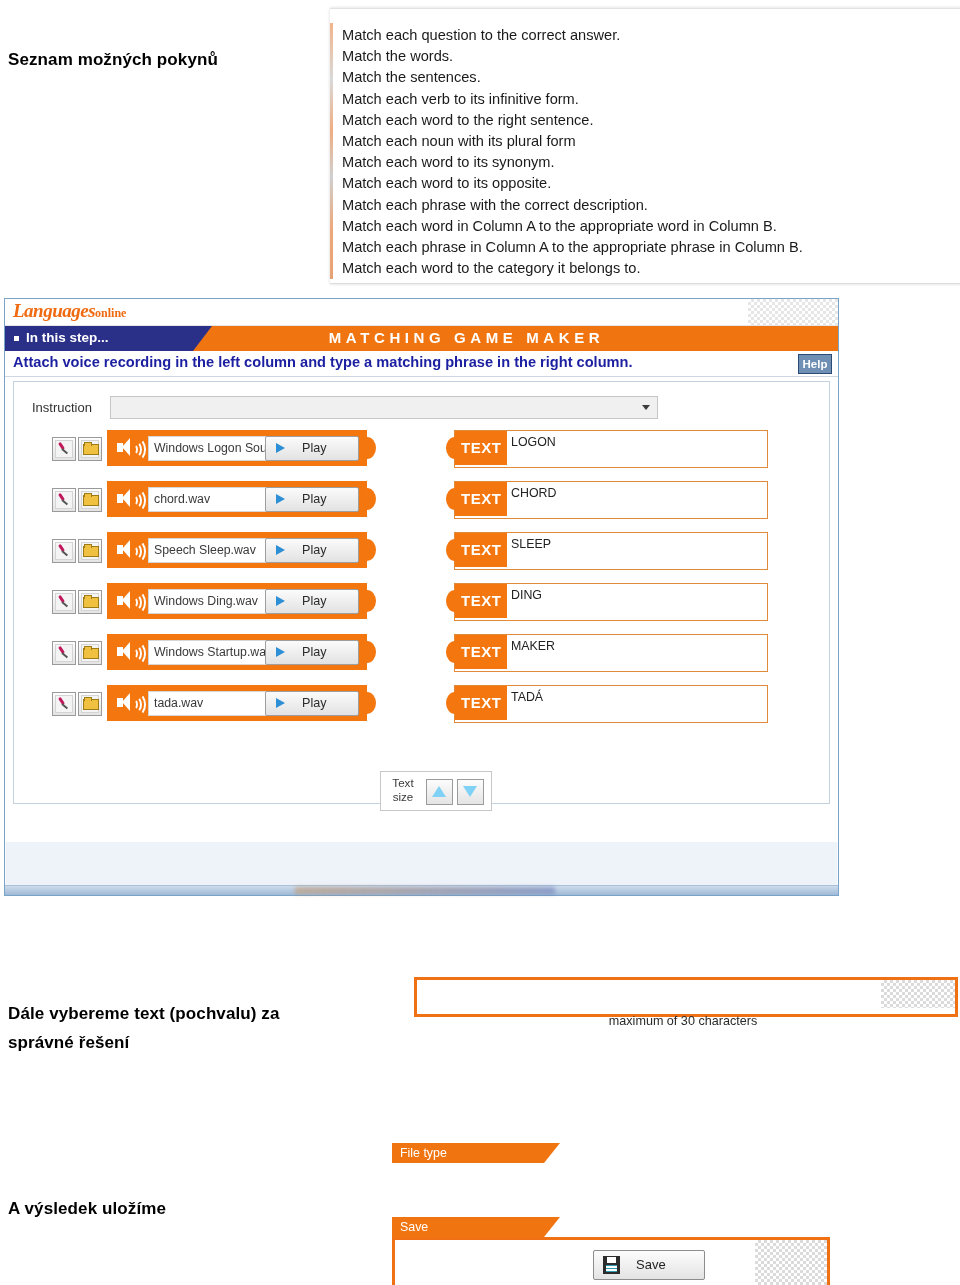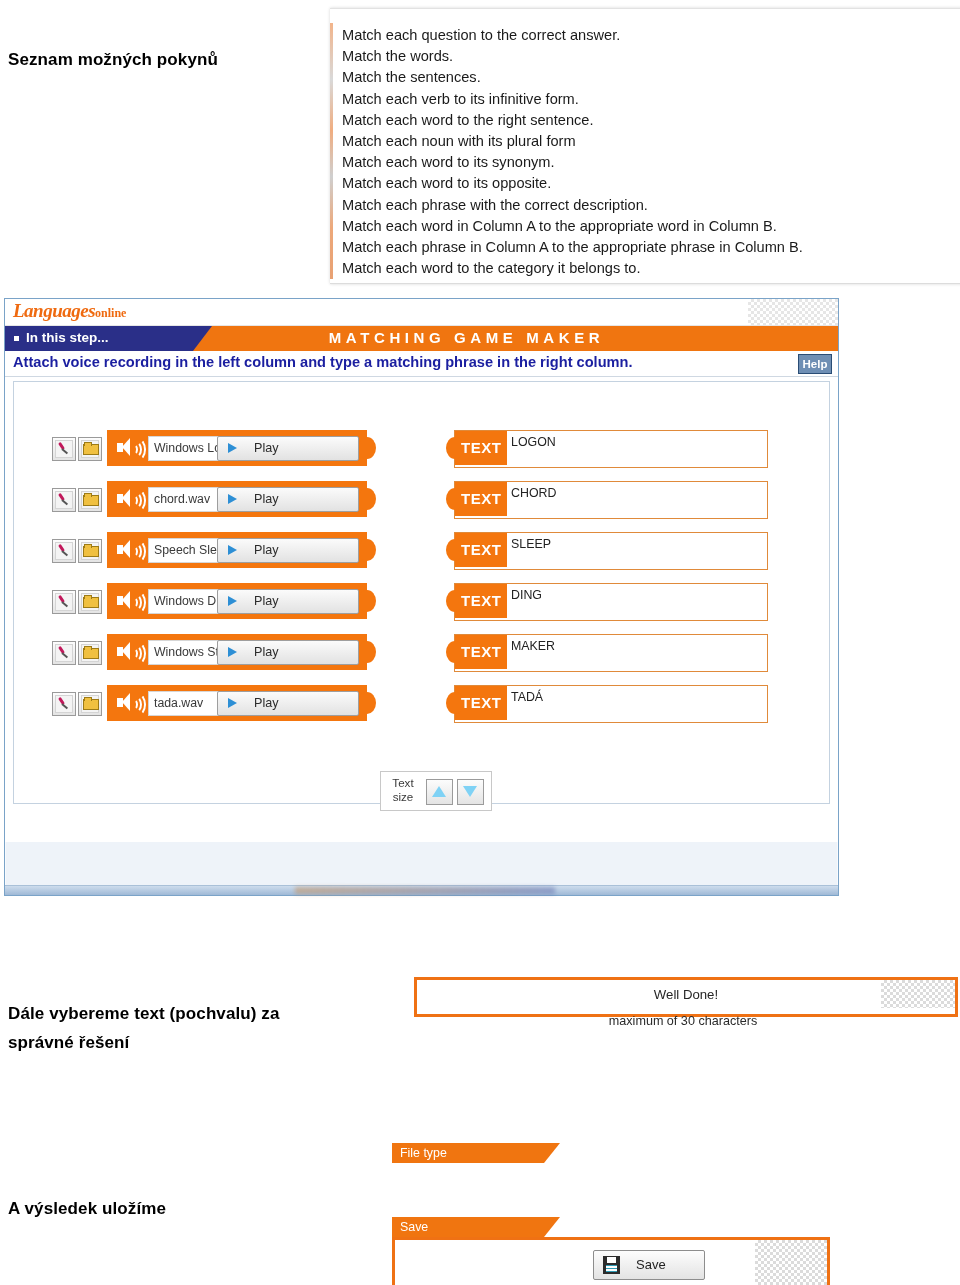--- a/index.html
+++ b/index.html
@@ -173,21 +173,21 @@
   .spk .w1{left:12px;top:6px;width:5px;height:7px;}
   .spk .w2{left:12px;top:3px;width:9px;height:13px;}
   .spk .w3{left:12px;top:0px;width:13px;height:19px;}
   .file-input{
     position:absolute;left:41px;top:6px;width:155px;height:23px;
     background:#ffffff;border:1px solid #d6d6d6;
   }
   .file-input span{position:absolute;left:5px;top:4px;font-size:12.3px;color:#3a3a3a;white-space:nowrap;}
   .play-btn{
     position:absolute;right:8px;top:6px;width:92px;height:23px;
-    background:linear-gradient(to bottom,#fbfbfb,#e2e2e2);border:1px solid #9e9e9e;border-radius:2px;padding-left:48px;
+    background:linear-gradient(to bottom,#fbfbfb,#e2e2e2);border:1px solid #9e9e9e;border-radius:2px;
   }
   .play-btn .tri{
     position:absolute;left:10px;top:6px;width:0;height:0;
     border-top:5.5px solid transparent;border-bottom:5.5px solid transparent;border-left:9px solid #2d8fd5;
   }
   .play-btn span{position:absolute;left:36px;top:3.5px;font-size:12.6px;color:#2b2b2b;}
 
   .text-capsule{
     position:absolute;left:440px;width:312px;height:36px;top:2px;
     border:1px solid #e08a3a;background:#ffffff;
@@ -379,20 +379,25 @@
   </div>
 
   <div id="step-desc-row">
     <div id="step-desc">Attach voice recording in the left column and type a matching phrase in the right column.</div>
     <div id="help-btn">Help</div>
   </div>
 
   <div id="app-body">
     <div class="inner">
 
+      <div id="instr-row">
+        <span class="lbl">Instruction</span><span id="instr-select">
+          <span class="arrow"></span>
+        </span>
+      </div>
 
       <div id="rows-container">
           <div class="pair-row" style="top: 46px;">
             <div class="mini-btn mic">
               <span class="inner-face"></span>
               <span class="mic-glyph"></span>
               <span class="mic-stem"></span>
             </div>
             <div class="mini-btn fold">
               <span class="inner-face"></span>
@@ -611,21 +616,20 @@
 
   </div>
 
   <div class="app-footer">
       <div class="smudge"></div>
     </div>
 </div>
 
 <div id="welldone-box">
   <div class="checker"></div>
-  <div id="welldone-text">Well Done!</div>
 </div>
 <div id="welldone-hint">maximum of 30 characters</div>
 
 <div class="panel" id="filetype-panel">
   <div class="tabhead">
     <span>File type</span>
   </div>
 </div>
 
 <div class="panel" id="save-panel">

